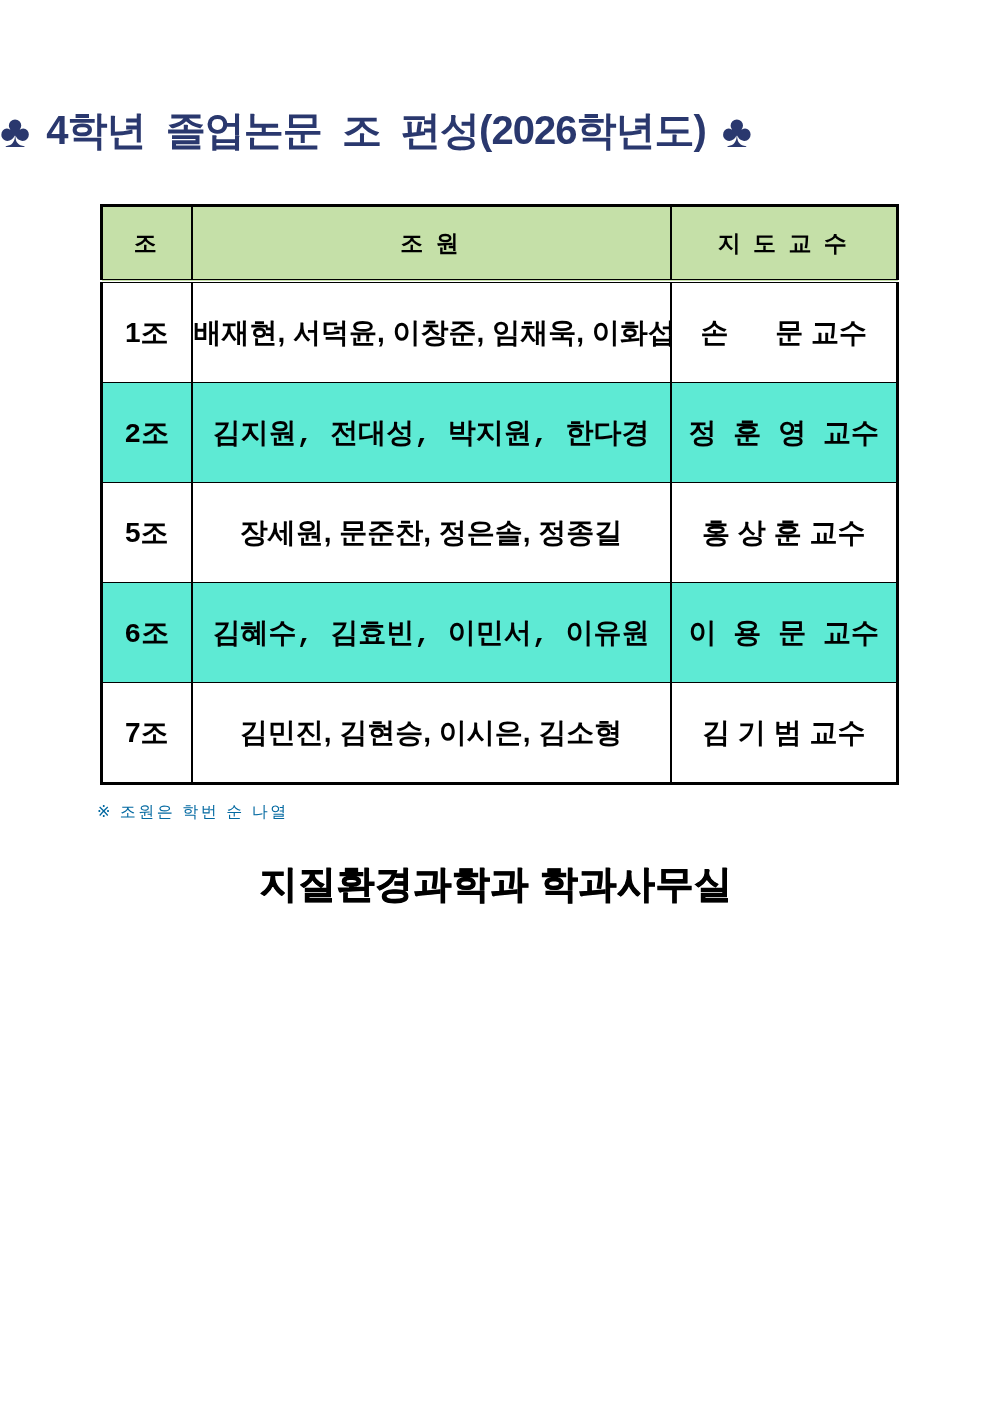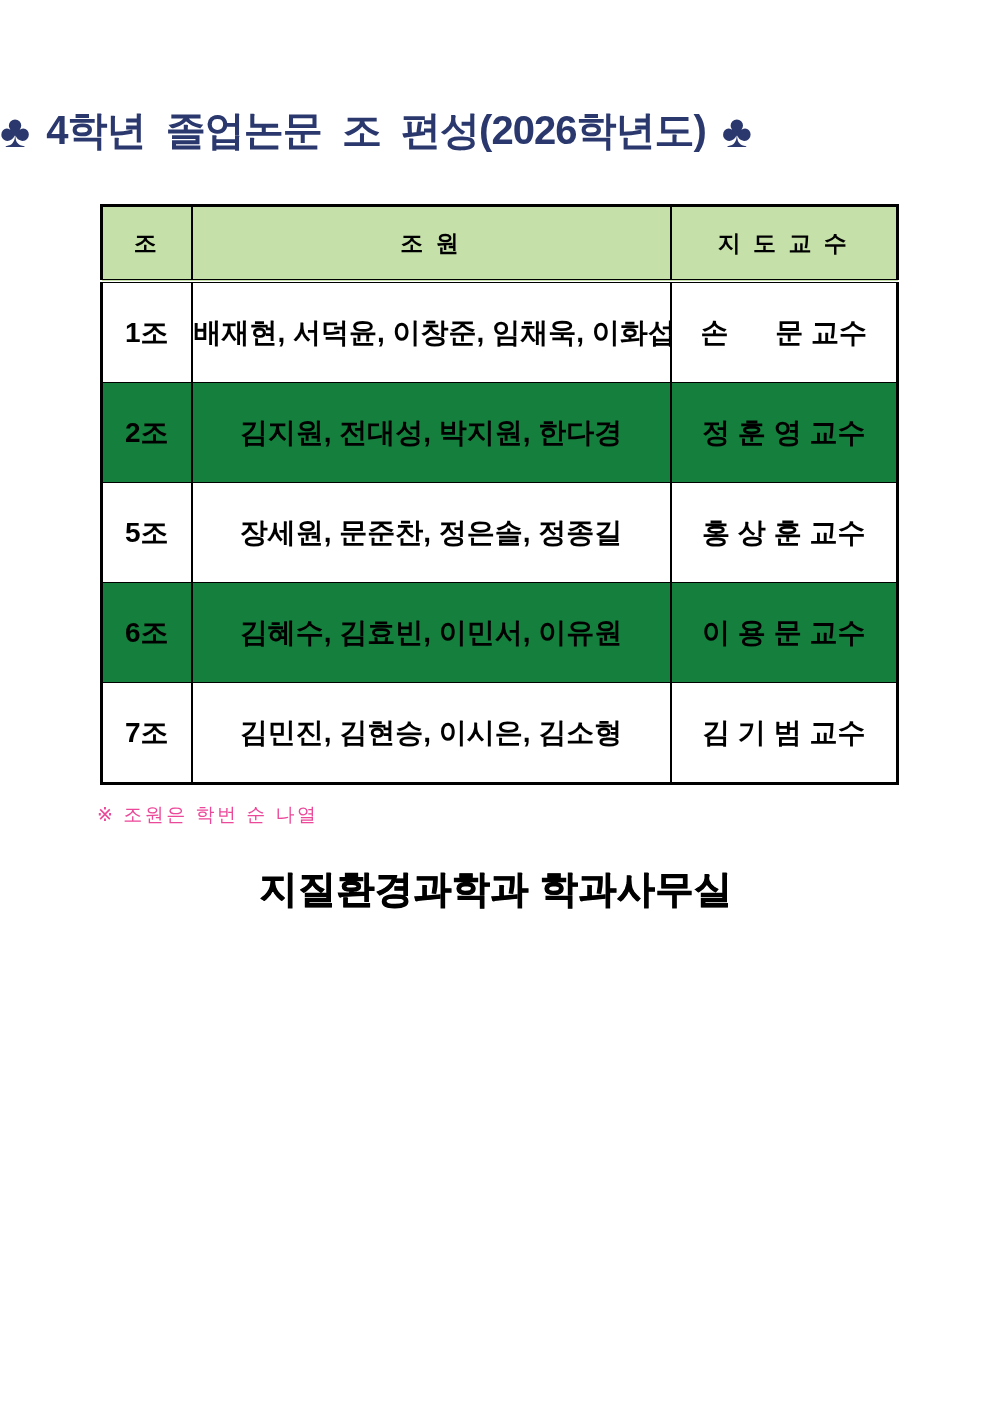--- a/index.html
+++ b/index.html
@@ -62,27 +62,27 @@
     border-top: 1px solid #000;
     border-bottom: 1px solid #000;
     background: #ffffff;
     font-size: 28px;
     font-weight: 700;
     color: #000;
     text-align: center;
     vertical-align: middle;
     white-space: pre;
   }
-  table.assign tr.alt td { background: #15803d; }
+  table.assign tr.alt td { background: #5eead4; font-family: Liberation Mono, monospace; }
   
   .note {
     margin: 17px 0 0 97px;
-    font-size: 19px;
+    font-size: 16px;
     letter-spacing: 2.5px;
-    color: #ec4899;
+    color: #0369a1;
   }
   .dept {
     margin: 36px 0 17px 0;
     text-align: center;
     font-size: 38px;
     font-weight: 900;
     color: #000;
     -webkit-text-stroke: 0.8px #000;
     letter-spacing: 0.5px;
   }

